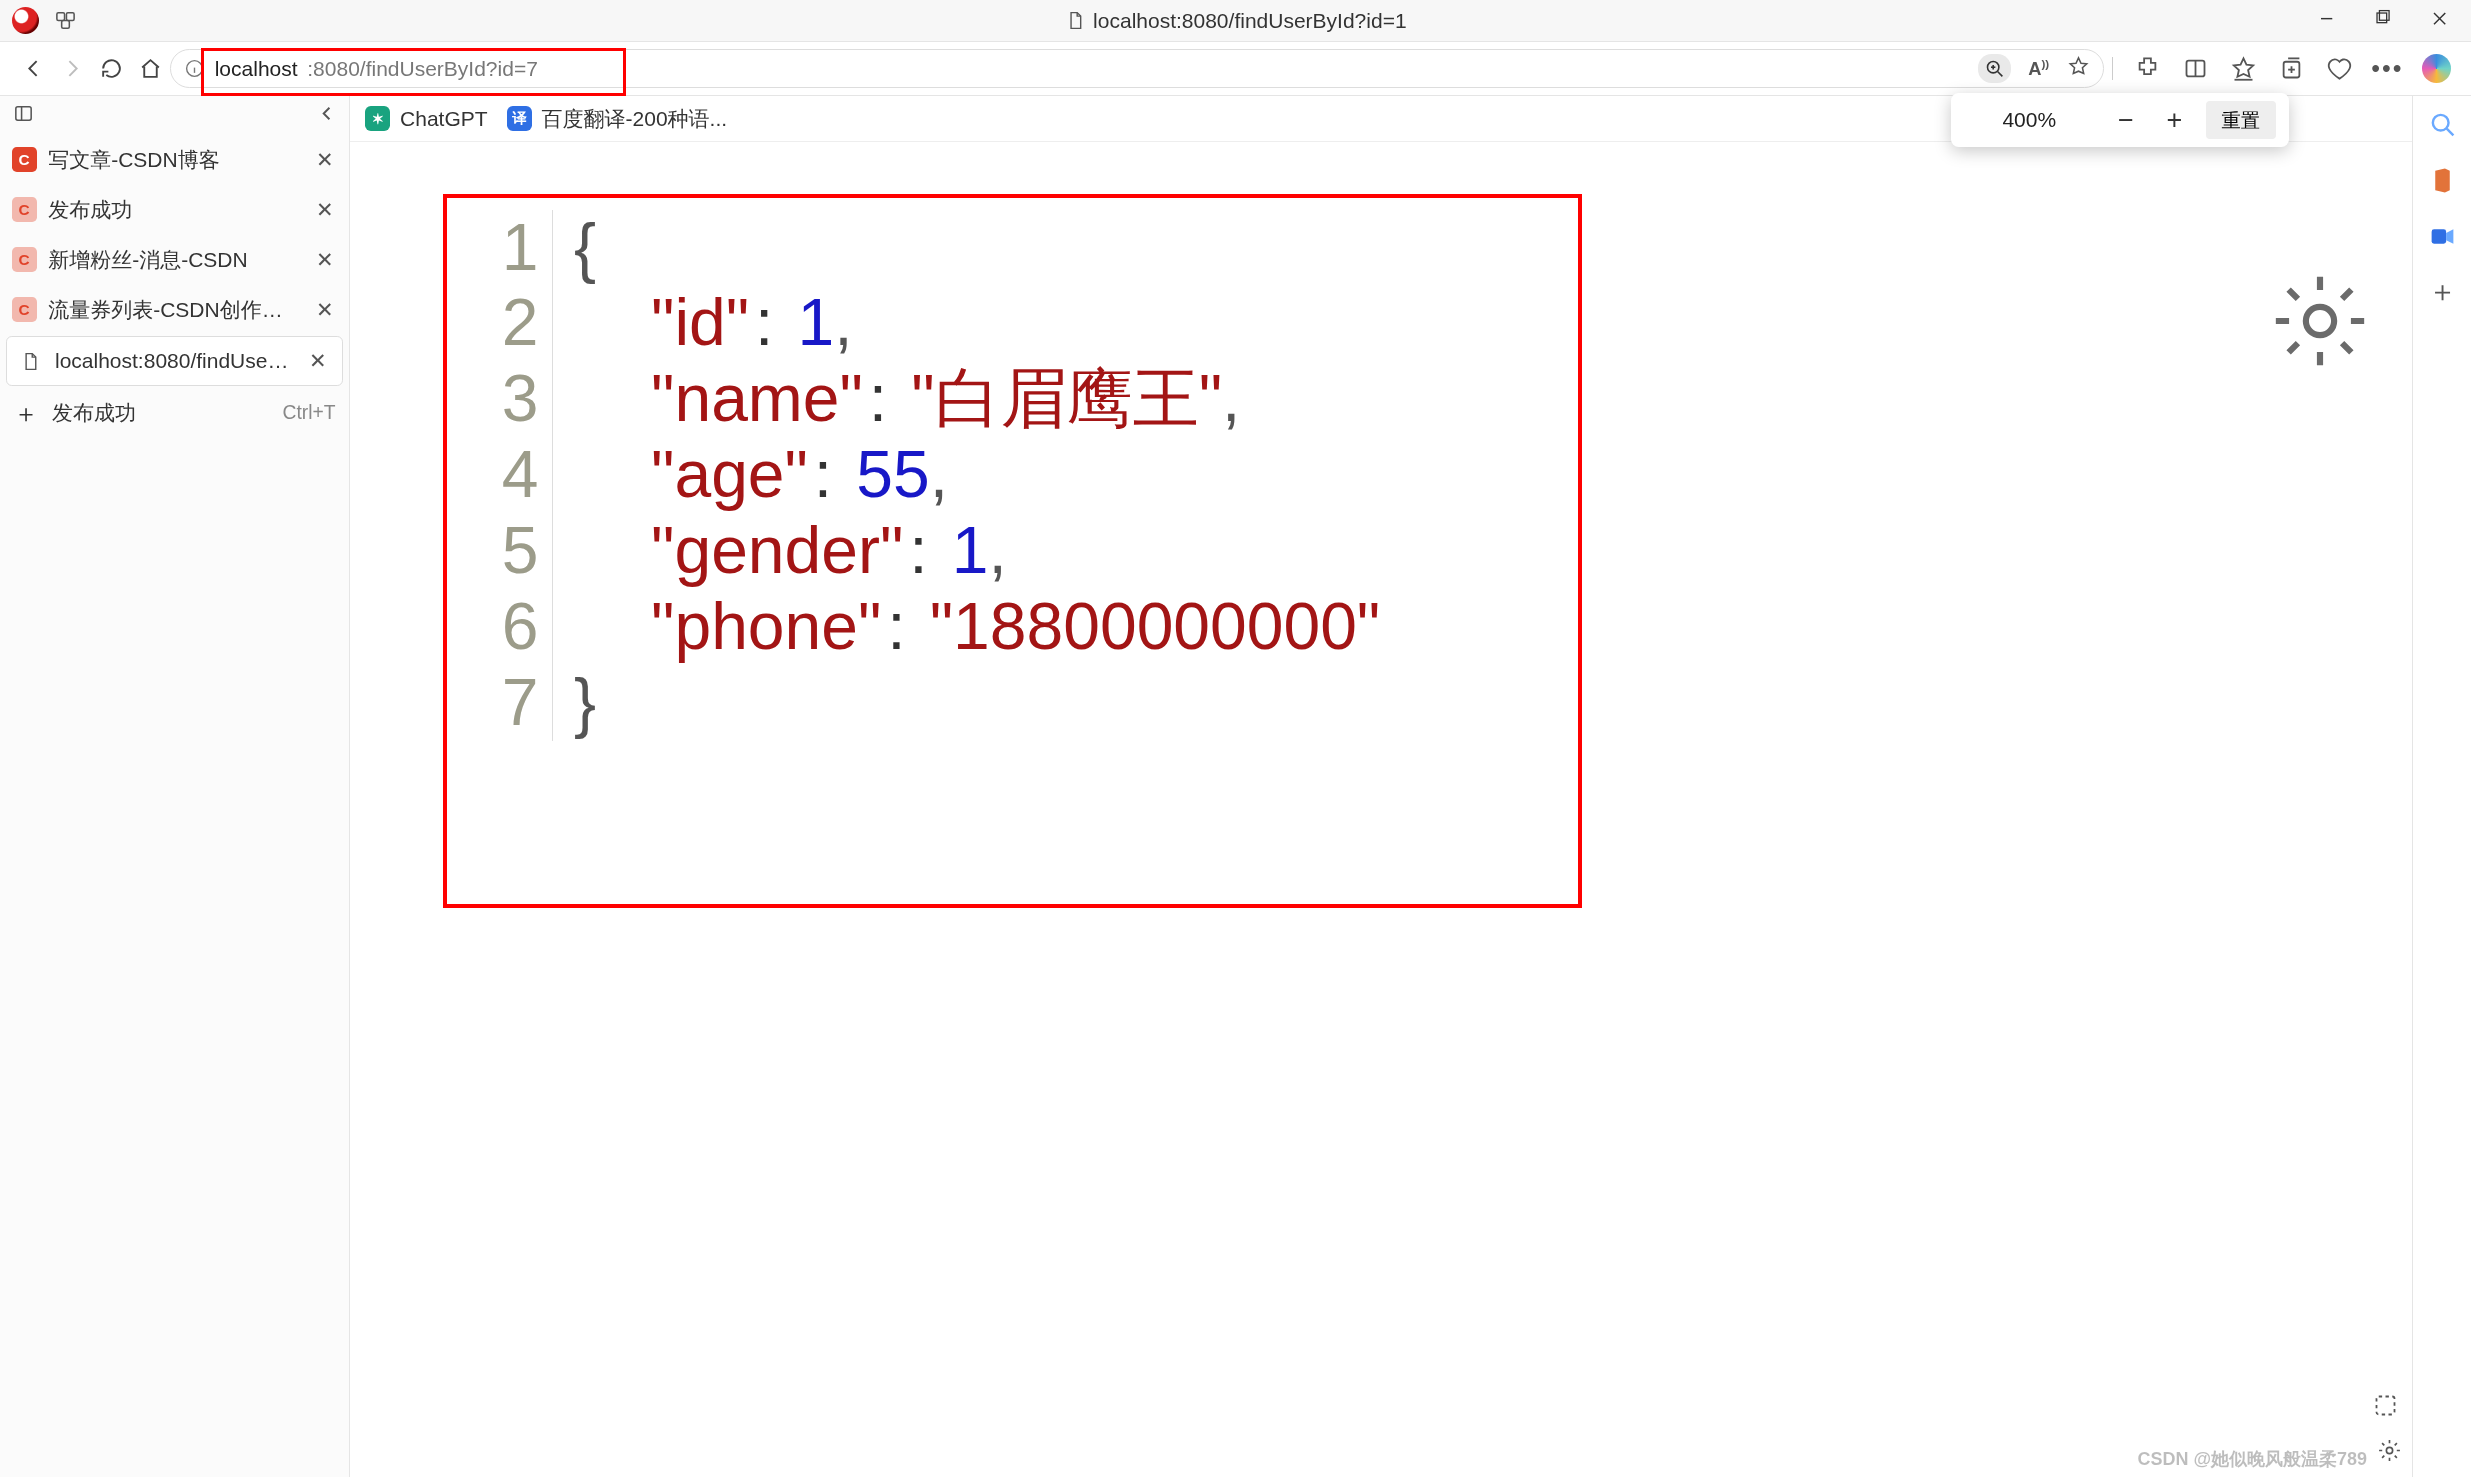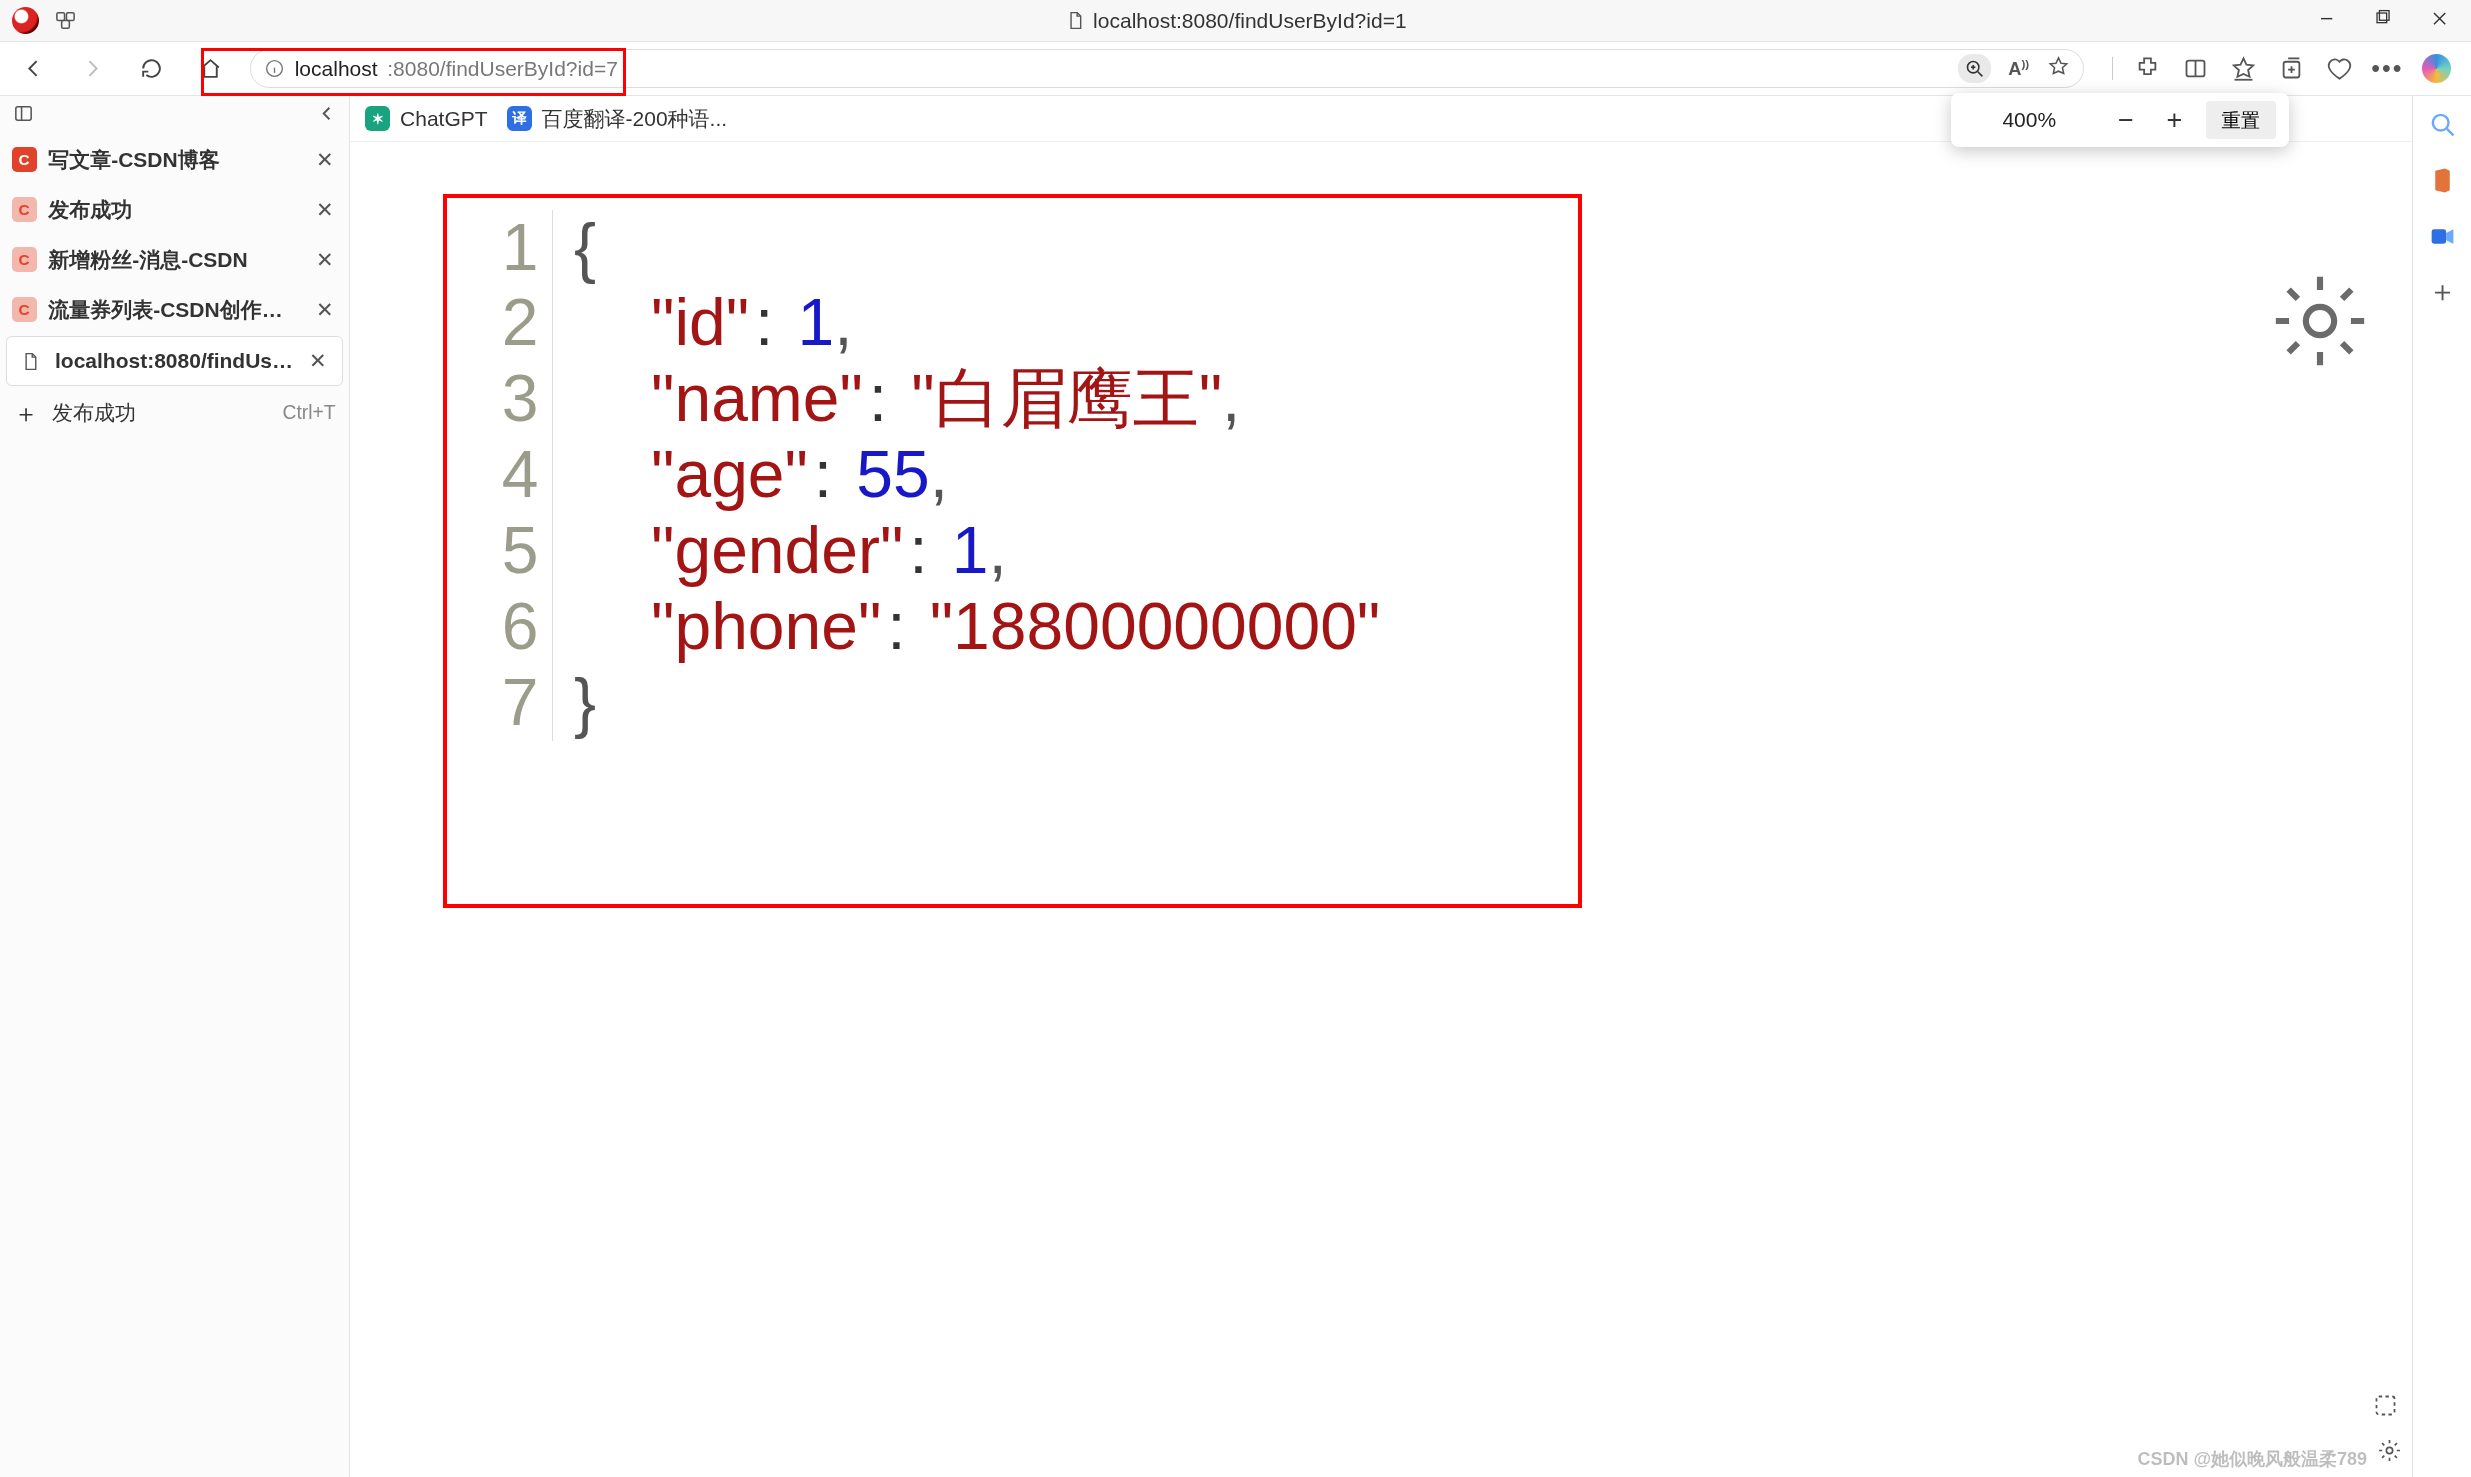--- a/index.html
+++ b/index.html
@@ -7,21 +7,21 @@
 
   
   .tab-strip { height: 42px; display: flex; align-items: center; padding: 0 11.6px; gap: 15.4px; border-bottom: 1px solid #e5e5e5; background: #f7f7f7; }
   .avatar { width:27px; height:27px; border-radius:50%; background:radial-gradient(circle at 35% 35%,#fff 0 25%,#d22 30% 60%,#600 70%); flex:0 0 auto; }
   .ws-icon { width:23px; height:23px; color:#555; }
   .title-tab { position:absolute; left:50%; transform:translateX(-50%); display:flex; align-items:center; gap:7.7px; font-size:21px; color:#333; }
 
   .win-controls { margin-left:auto; display:flex; gap:37px; align-items:center; padding-right:11.6px;}
   .win-controls svg { width:19.3px; height:19.3px; }
 
-  .toolbar { height: 54px; display:flex; align-items:center; padding: 0 13.5px; gap:20px; border-bottom:1px solid #e5e5e5; position:relative; }
+  .toolbar { height: 54px; display:flex; align-items:center; padding: 0 13.5px; gap:0; border-bottom:1px solid #e5e5e5; position:relative; }
   .nav-btn { width:39px; height:39px; display:flex; align-items:center; justify-content:center; color:#444; border-radius:3.9px; }
   .nav-btn svg { width:25px; height:25px; }
   .url-wrap { flex:1; display:flex; align-items:center; height:39px; border:1px solid #ddd; border-radius:19.3px; padding:0 13.5px; gap:9.7px; font-size:21px; color:#555; background:#fff; position:relative; }
   .url-highlight { position:absolute; left:201px; top:48px; width:425px; height:48px; border:3.9px solid #f00; pointer-events:none; }
   .url-host { color:#222; }
   .url-rest { color:#777; }
 
   .tool-icons { display:flex; align-items:center; gap:21px; padding:0 7.7px; }
   .tool-icons .ico { width:27px; height:27px; color:#555; display:flex; align-items:center; justify-content:center; }
   .zoom-pill { background:#e9e9e9; border-radius:13.5px; padding:3.9px 5.8px; display:flex; align-items:center; justify-content:center;}
@@ -40,21 +40,21 @@
 
   .vtabs { width:350px; border-right:1px solid #e5e5e5; display:flex; flex-direction:column; background:#fbfbfb;}
   .vtabs-head { display:flex; align-items:center; justify-content:space-between; padding:5.8px 9.7px 5.8px 11.6px;}
   .vtabs-head svg{ width:23px; height:23px; color:#555;}
   .vtab { display:flex; align-items:center; gap:11.6px; height:50px; padding:0 11.6px; font-size:21px; color:#333; position:relative;}
   .vtab.active { background:#fff; border:1px solid #ddd; border-radius:5.8px; margin:1.9px 5.8px; }
   .vtab .fav { width:25px; height:25px; border-radius:4.8px; display:flex; align-items:center; justify-content:center; font-size:15.4px; font-weight:700; color:#fff; flex:0 0 auto;}
   .fav.red  { background:#e1432a; }
   .fav.pink { background:#f2b8ae; color:#e1432a; }
   .fav.page { background:none; color:#555; }
-  .vtab .lbl { flex:1; white-space:nowrap; overflow:hidden; text-overflow:ellipsis;font-weight:bold; }
+  .vtab .lbl { flex:1; white-space:nowrap; overflow:hidden; text-overflow:ellipsis; }
   .vtab .x { color:#555; font-size:21px; padding:0 3.9px;}
   .newtab { display:flex; align-items:center; gap:13.5px; height:50px; padding:0 13.5px; font-size:21px; color:#333;}
   .newtab .shortcut{ margin-left:auto; color:#888; font-size:19.3px;}
 
   
   .favbar { height:46px; display:flex; align-items:center; gap:19.3px; padding:0 15.4px; border-bottom:1px solid #eee; font-size:21px; color:#333; background:#fff; }
   .favbar .chip{ display:flex; align-items:center; gap:9.7px;}
   .favbar .sq { width:25px; height:25px; border-radius:5.8px; display:flex;align-items:center;justify-content:center;font-size:14.5px;font-weight:700;color:#fff;}
   .sq.green{background:#19a37f;} .sq.blue{background:#2f6fe4;}
 

